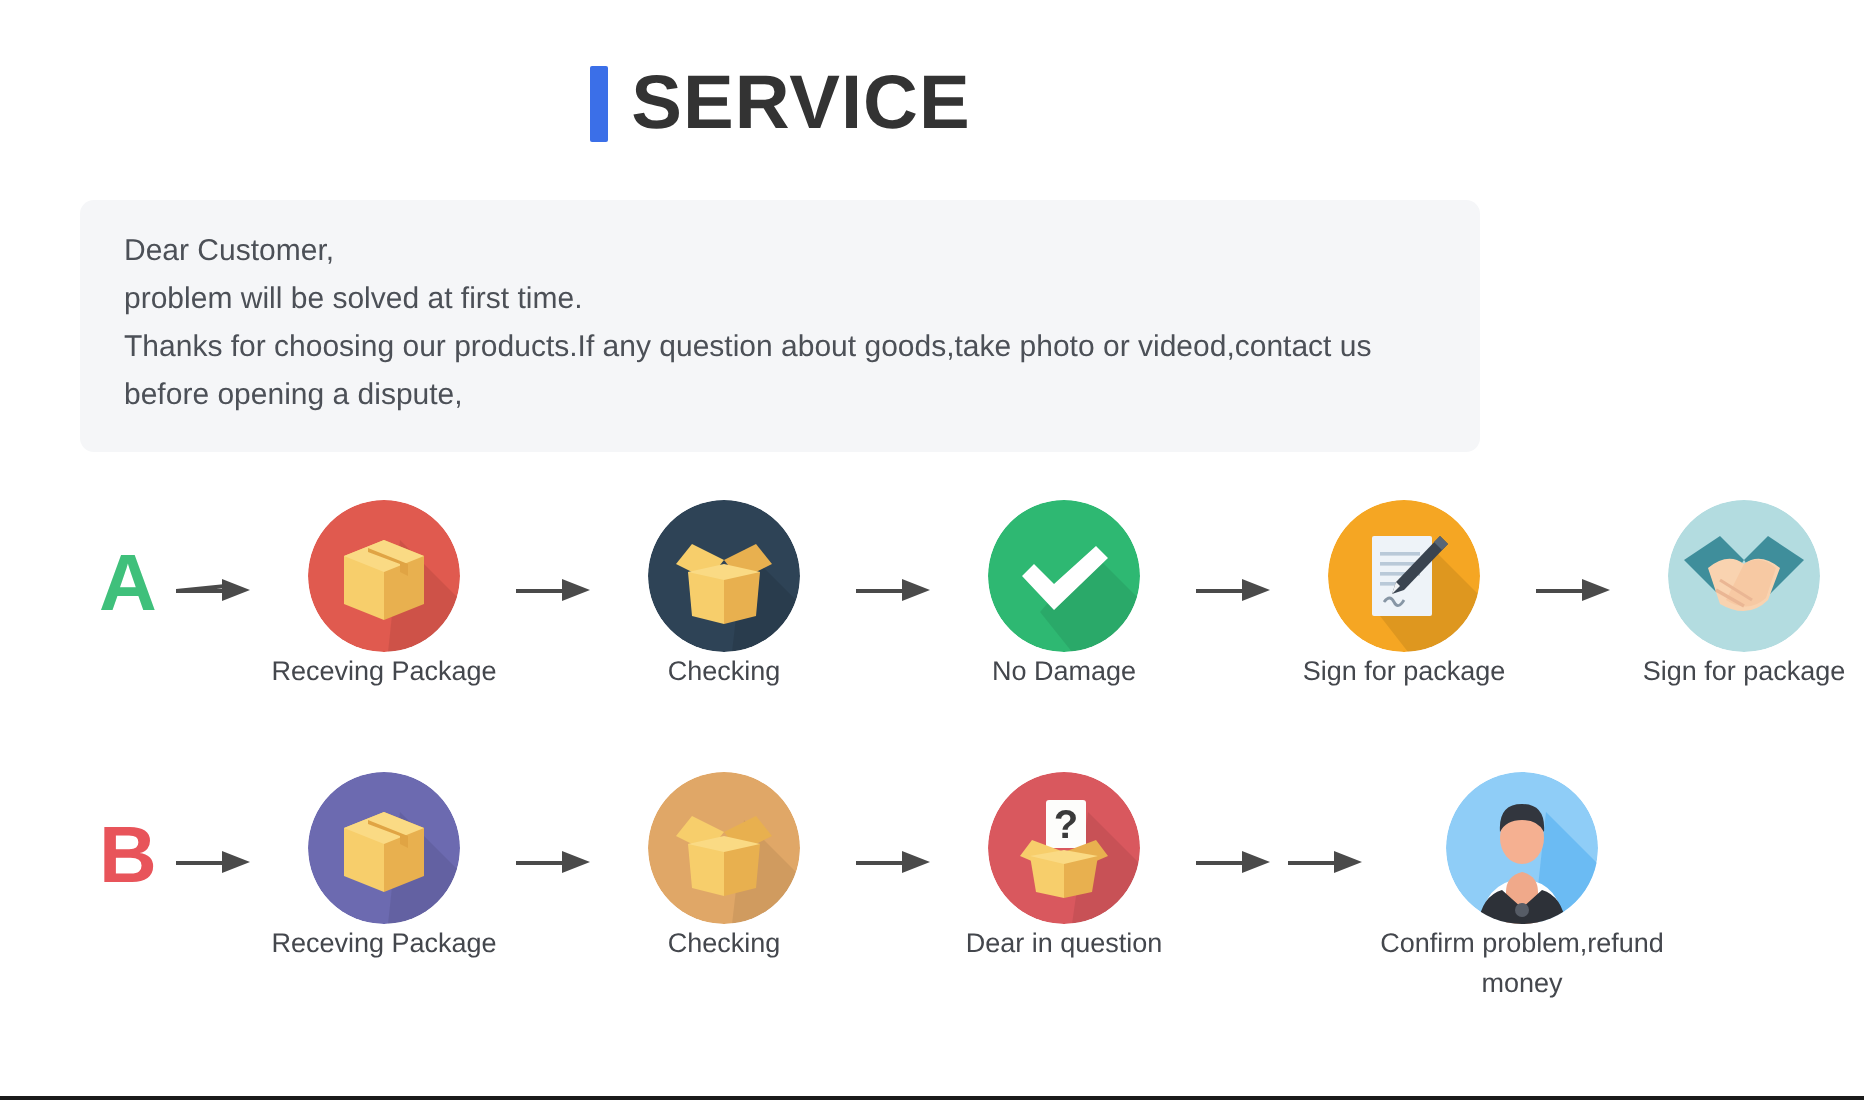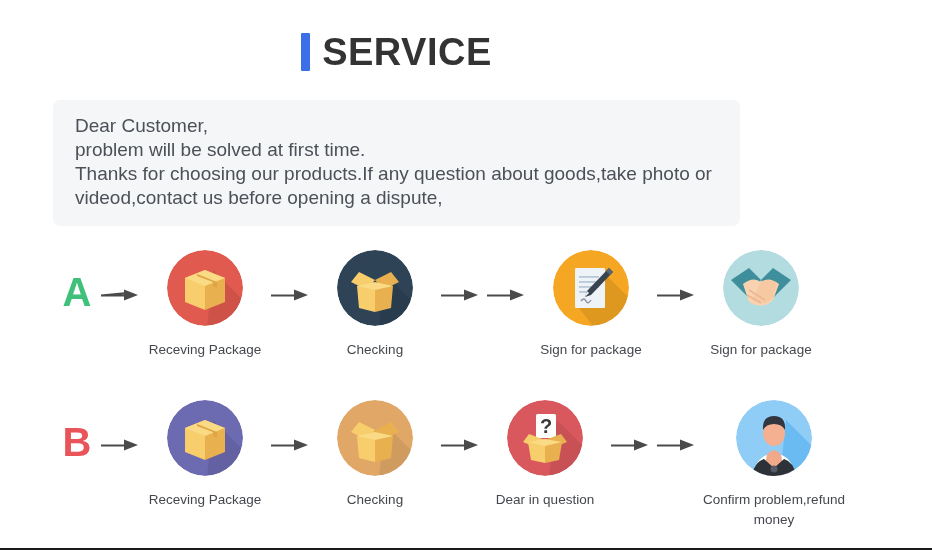--- a/index.html
+++ b/index.html
@@ -16,21 +16,20 @@
     position: relative;
     box-sizing: border-box;
     border-bottom: 2px solid #1a1a1a;
   }
 
   .page {
     width: 780px;
     height: 548px;
     position: relative;
     box-sizing: border-box;
-    padding-left: 13px;
   }
 
   
   .title-row {
     display: flex;
     align-items: center;
     justify-content: center;
     gap: 12px;
     padding-top: 26px;
     height: 52px;
@@ -53,21 +52,21 @@
   
   .notice {
     margin: 22px 40px 0 40px;
     background: #f5f6f8;
     border-radius: 7px;
     padding: 14px 22px 16px 22px;
     box-sizing: border-box;
   }
   .notice p {
     margin: 0;
-    font-size: 19px;
+    font-size: 15px;
     line-height: 24px;
     color: #4c5057;
   }
 
   
   .flow-row {
     display: flex;
     align-items: flex-start;
     padding-left: 44px;
     padding-right: 24px;
@@ -109,21 +108,21 @@
   .step-icon {
     width: 76px;
     height: 76px;
     border-radius: 50%;
     position: relative;
     overflow: hidden;
     flex: none;
   }
   .step-icon svg { display: block; }
   .step-label {
-    margin-top: 14px;
+    margin-top: 0;
     font-size: 13.5px;
     line-height: 20px;
     color: #44474d;
     text-align: center;
     width: 132px;
   }
   .step.wide { width: 150px; }
   .step.wide .step-label { width: 154px; }
 </style>
 </head>
@@ -189,20 +188,30 @@
       <div class="step-label">Checking</div>
     </div>
 
     <div class="arrow">
       <svg width="38" height="14" viewBox="0 0 38 14">
           <path d="M0 7.5 L25 7.5" stroke="#4a4a4a" stroke-width="2" fill="none"></path>
           <path d="M23 1.5 L37 7 L23 12.5 Z" fill="#4a4a4a"></path>
         </svg>
     </div>
 
+    <div class="step">
+      <div class="step-icon">
+        <svg width="76" height="76" viewBox="0 0 76 76">
+          <circle cx="38" cy="38" r="38" fill="#2eb872"></circle>
+          <path d="M52 26 L76 50 L76 76 L42 76 L26 56 Z" fill="#000" opacity="0.08"></path>
+          <path d="M17 38 L23 32 L33 42 L54 23 L60 29 L33 55 Z" fill="#ffffff"></path>
+        </svg>
+      </div>
+      <div class="step-label">No Damage</div>
+    </div>
 
     <div class="arrow">
       <svg width="38" height="14" viewBox="0 0 38 14">
           <path d="M0 7.5 L25 7.5" stroke="#4a4a4a" stroke-width="2" fill="none"></path>
           <path d="M23 1.5 L37 7 L23 12.5 Z" fill="#4a4a4a"></path>
         </svg>
     </div>
 
     <div class="step">
       <div class="step-icon">

